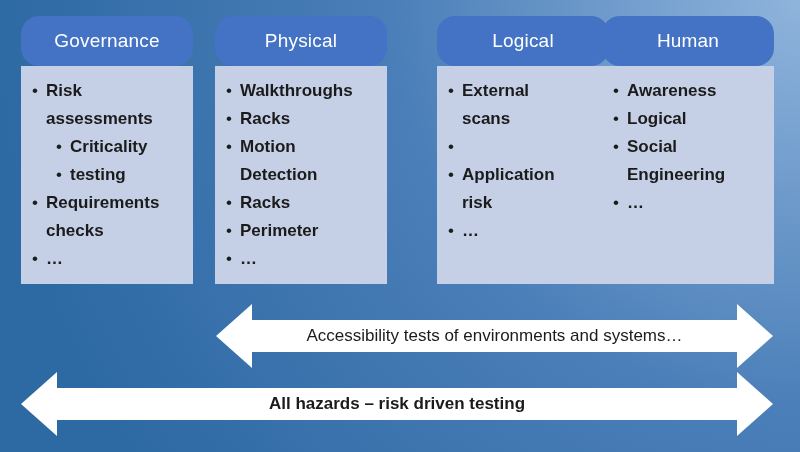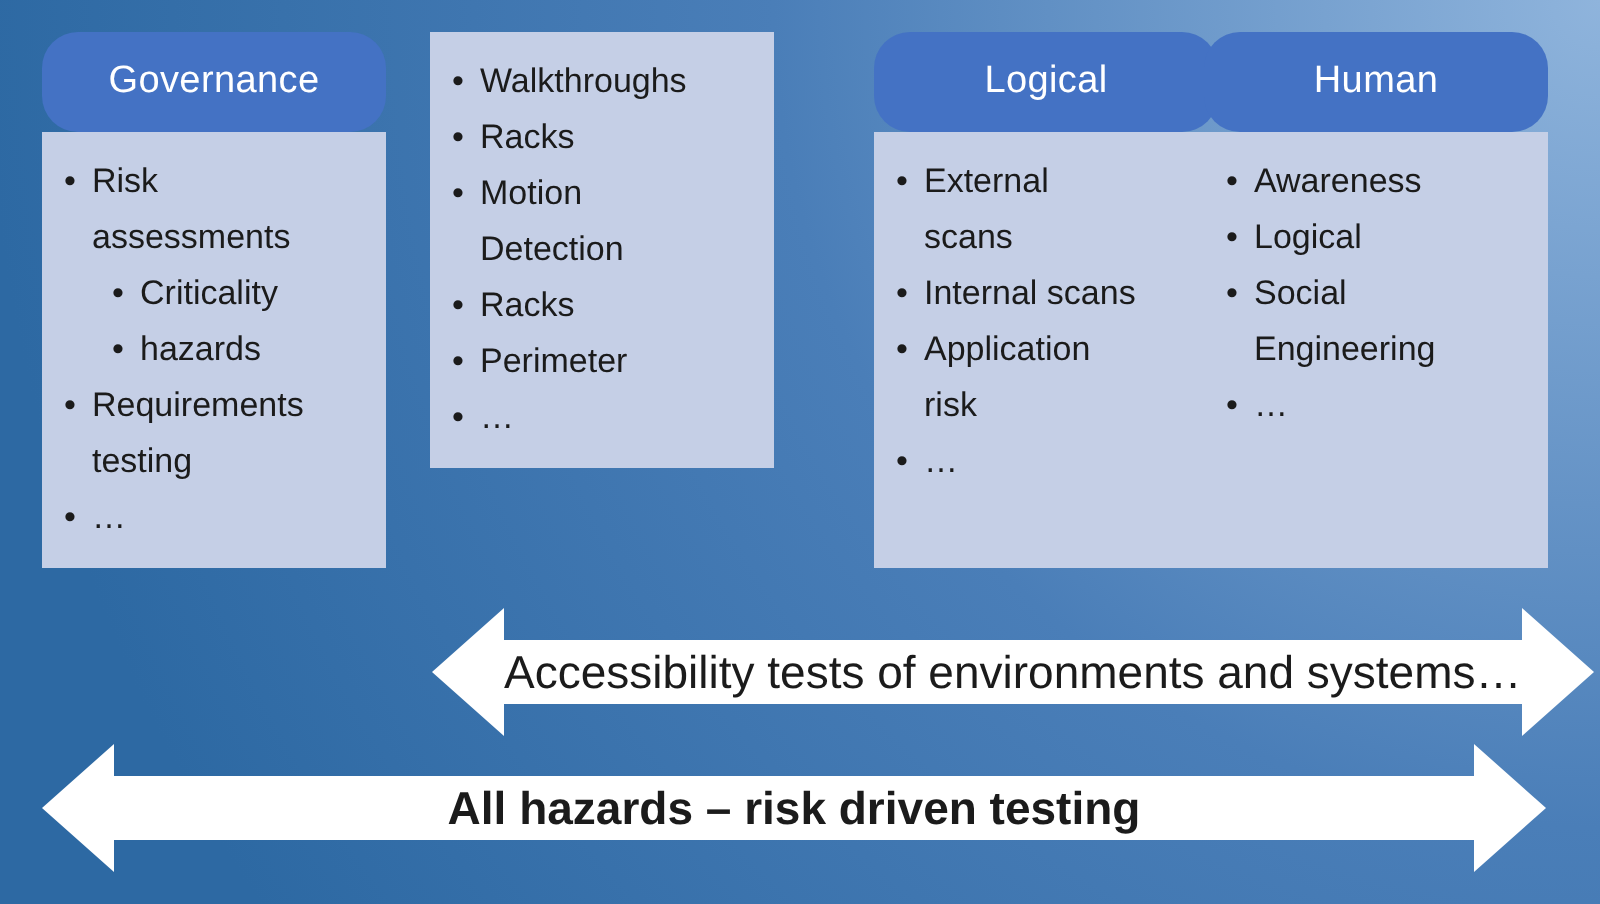--- a/index.html
+++ b/index.html
@@ -57,20 +57,21 @@
   }
   .bullet-item.level-2 {
     padding-left: 35px;
   }
   .bullet-dot {
     flex: 0 0 14px;
     width: 14px;
   }
   .bullet-text {
     flex: 1;
+    font-weight: bold;
   }
 
   
   .arrow {
     position: absolute;
     display: flex;
     height: 64px;
   }
   .arrow-1 { left: 216px; top: 304px; width: 557px; }
   .arrow-2 { left: 21px;  top: 372px; width: 752px; font-weight: bold; }
@@ -88,21 +89,21 @@
     border-left: 36px solid var(--arrow-bg, #FFFFFF);
   }
   .arrow-shaft {
     flex: 1;
     height: 32px;
     margin-top: 16px;
     background: var(--arrow-bg, #FFFFFF);
     display: flex;
     align-items: center;
     justify-content: center;
-    font-size: 23px;
+    font-size: 17px;
     color: var(--arrow-text, #1B1B1B);
     white-space: nowrap;
   }
 </style>
 </head>
 <body>
 
 <div class="canvas" style="--bg-light: #8FB4DC; --bg-mid: #4A7EB8; --bg-dark: #2D69A3; --header-bg: #4472C4; --header-text: #FFFFFF; --body-bg: #C5CFE6; --body-text: #1B1B1B; --arrow-bg: #FFFFFF; --arrow-text: #1B1B1B;">
 
   <div>
@@ -114,33 +115,36 @@
           <div class="bullet-item level-1">
             <span class="bullet-dot">•</span>
             <span class="bullet-text">Risk assessments</span>
           </div>
           <div class="bullet-item level-2">
             <span class="bullet-dot">•</span>
             <span class="bullet-text">Criticality</span>
           </div>
           <div class="bullet-item level-2">
             <span class="bullet-dot">•</span>
-            <span class="bullet-text">hazards</span>
-          </div>
-          <div class="bullet-item level-1">
-            <span class="bullet-dot">•</span>
-            <span class="bullet-text">Requirements testing</span>
-          </div>
-          <div class="bullet-item level-1">
-            <span class="bullet-dot">•</span>
-            <span class="bullet-text">…</span>
-          </div>
-        </div>
-      </div>
-      <div class="column-card">
+            <span class="bullet-text">testing</span>
+          </div>
+          <div class="bullet-item level-1">
+            <span class="bullet-dot">•</span>
+            <span class="bullet-text">Requirements checks</span>
+          </div>
+          <div class="bullet-item level-1">
+            <span class="bullet-dot">•</span>
+            <span class="bullet-text">…</span>
+          </div>
+        </div>
+      </div>
+      <div class="column-card">
+        <div class="column-header">
+          <span>Physical</span>
+        </div>
         <div class="column-body">
           <div class="bullet-item level-1">
             <span class="bullet-dot">•</span>
             <span class="bullet-text">Walkthroughs</span>
           </div>
           <div class="bullet-item level-1">
             <span class="bullet-dot">•</span>
             <span class="bullet-text">Racks</span>
           </div>
           <div class="bullet-item level-1">
@@ -165,21 +169,20 @@
         <div class="column-header">
           <span>Logical</span>
         </div>
         <div class="column-body">
           <div class="bullet-item level-1">
             <span class="bullet-dot">•</span>
             <span class="bullet-text">External scans</span>
           </div>
           <div class="bullet-item level-1">
             <span class="bullet-dot">•</span>
-            <span class="bullet-text">Internal scans</span>
           </div>
           <div class="bullet-item level-1">
             <span class="bullet-dot">•</span>
             <span class="bullet-text">Application risk</span>
           </div>
           <div class="bullet-item level-1">
             <span class="bullet-dot">•</span>
             <span class="bullet-text">…</span>
           </div>
         </div>

